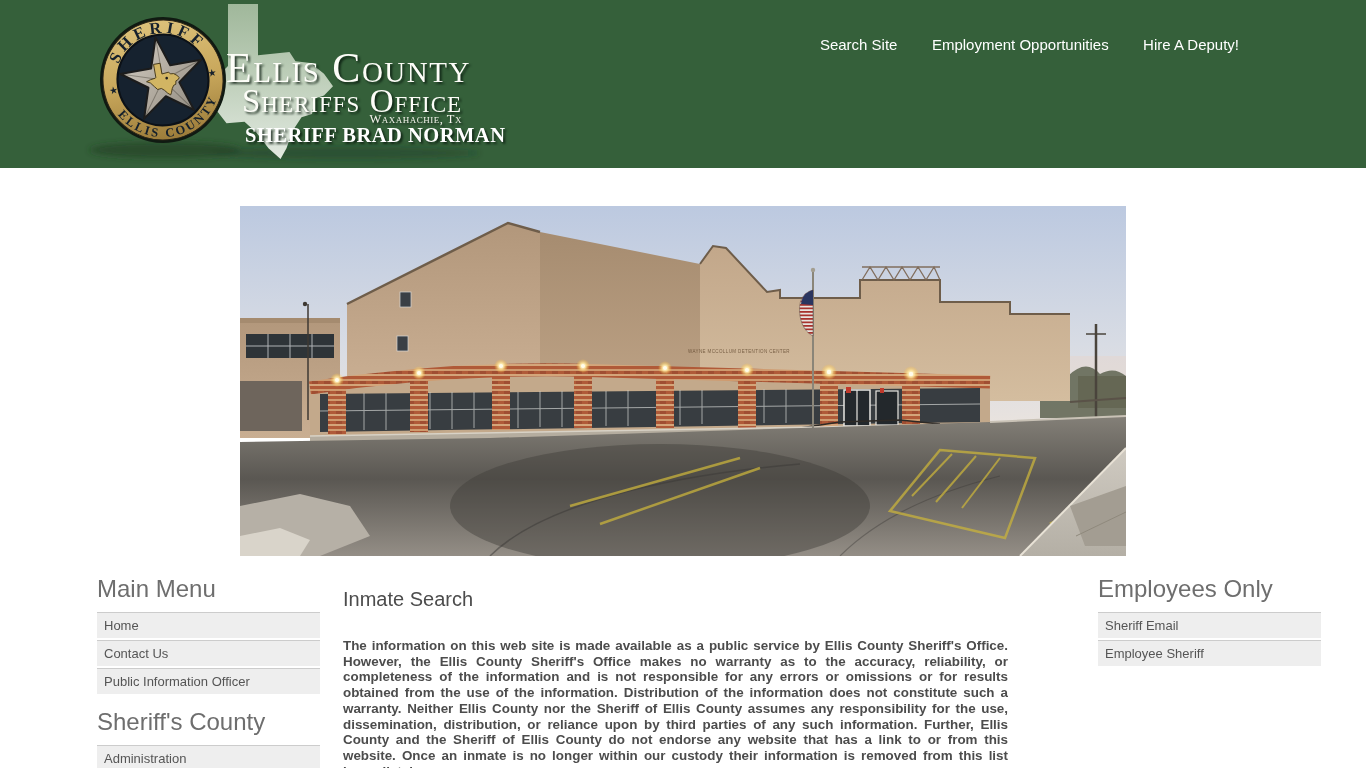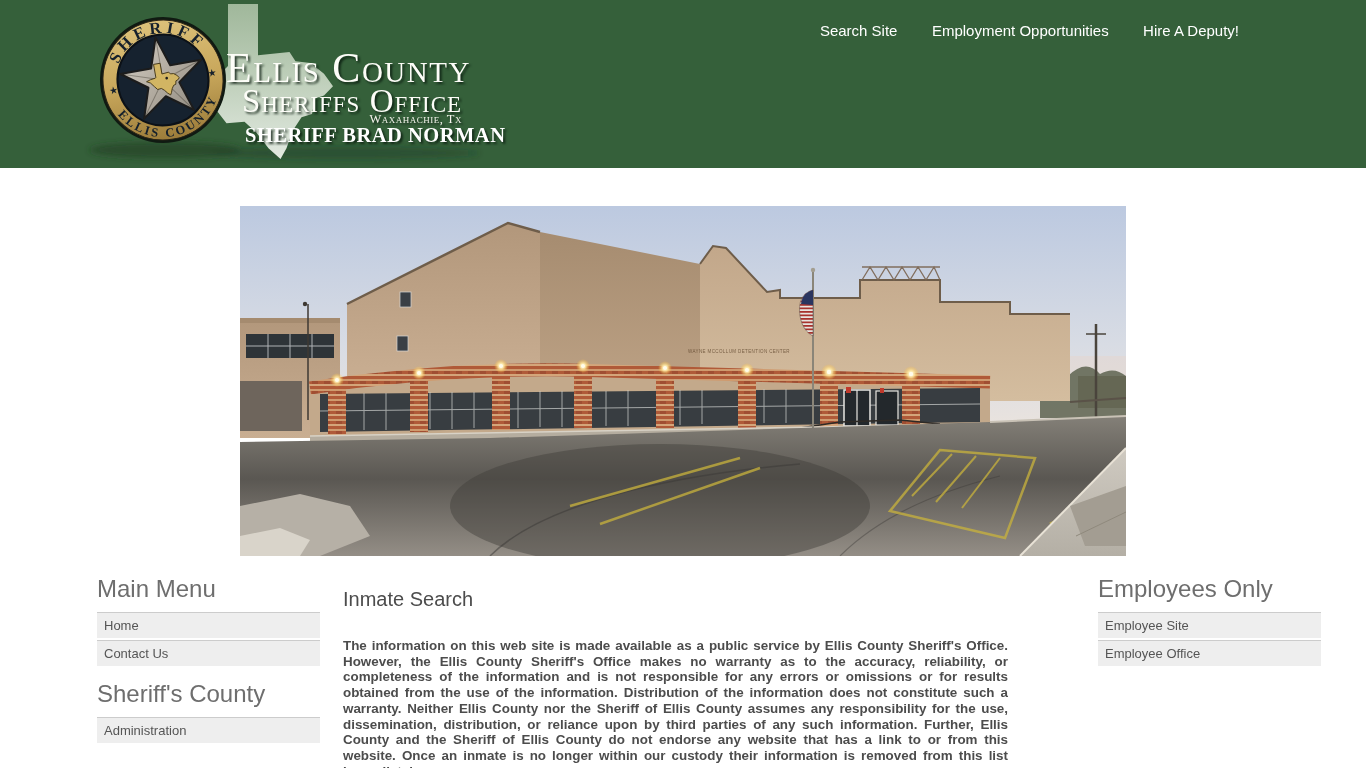--- a/index.html
+++ b/index.html
@@ -10,21 +10,21 @@
 
   
   .site-header { position:absolute; top:0; left:0; width:1366px; height:168px;
                  background:#35603a; }
   .logo-wrap { position:absolute; left:95px; top:4px; width:400px; height:164px; }
   .logo-wrap svg { overflow:visible; }
   .brand-serif { font-family:"Liberation Serif", serif; }
   .t-caps { font-variant:small-caps; }
   .hero-title-shadow { filter: drop-shadow(2px 2px 1px rgba(8,24,12,.8)); }
 
-  .top-nav { position:absolute; top:21px; right:127px; white-space:nowrap; }
+  .top-nav { position:absolute; top:35px; right:127px; white-space:nowrap; }
   .top-nav a { display:inline-block; margin-left:30px; color:#ffffff;
                font-size:15px; line-height:20px; text-decoration:none; cursor:pointer; }
 
   
   .hero { position:absolute; left:240px; top:206px; width:886px; height:350px; }
 
   
   .side-col { position:absolute; top:573px; width:223px; }
   .sidebar-left  { left:97px; }
   .sidebar-right { left:1098px; }
@@ -342,41 +342,44 @@
 
   <aside class="side-col sidebar-left">
     <h2 class="side-title">Main Menu</h2>
     <ul class="menu-list">
       <li>
         <a href="#">Home</a>
       </li>
       <li>
         <a href="#">Contact Us</a>
       </li>
+      <li>
+        <a href="#">Public Information Officer</a>
+      </li>
     </ul>
     <div class="side-section-2">
       <h2 class="side-title">Sheriff's County</h2>
       <ul class="menu-list">
         <li>
           <a href="#">Administration</a>
         </li>
       </ul>
     </div>
   </aside>
 
   <main class="content-col">
     <h1>Inmate Search</h1>
     <p>The information on this web site is made available as a public service by Ellis County Sheriff's Office. However, the Ellis County Sheriff's Office makes no warranty as to the accuracy, reliability, or completeness of the information and is not responsible for any errors or omissions or for results obtained from the use of the information. Distribution of the information does not constitute such a warranty. Neither Ellis County nor the Sheriff of Ellis County assumes any responsibility for the use, dissemination, distribution, or reliance upon by third parties of any such information. Further, Ellis County and the Sheriff of Ellis County do not endorse any website that has a link to or from this website. Once an inmate is no longer within our custody their information is removed from this list immediately...</p>
   </main>
 
   <aside class="side-col sidebar-right">
     <h2 class="side-title">Employees Only</h2>
     <ul class="menu-list">
       <li>
-        <a href="#">Employee Site</a>
-      </li>
-      <li>
-        <a href="#">Employee Office</a>
+        <a href="#">Sheriff Email</a>
+      </li>
+      <li>
+        <a href="#">Employee Sheriff</a>
       </li>
     </ul>
   </aside>
 
 </div>
 
 </body></html>

